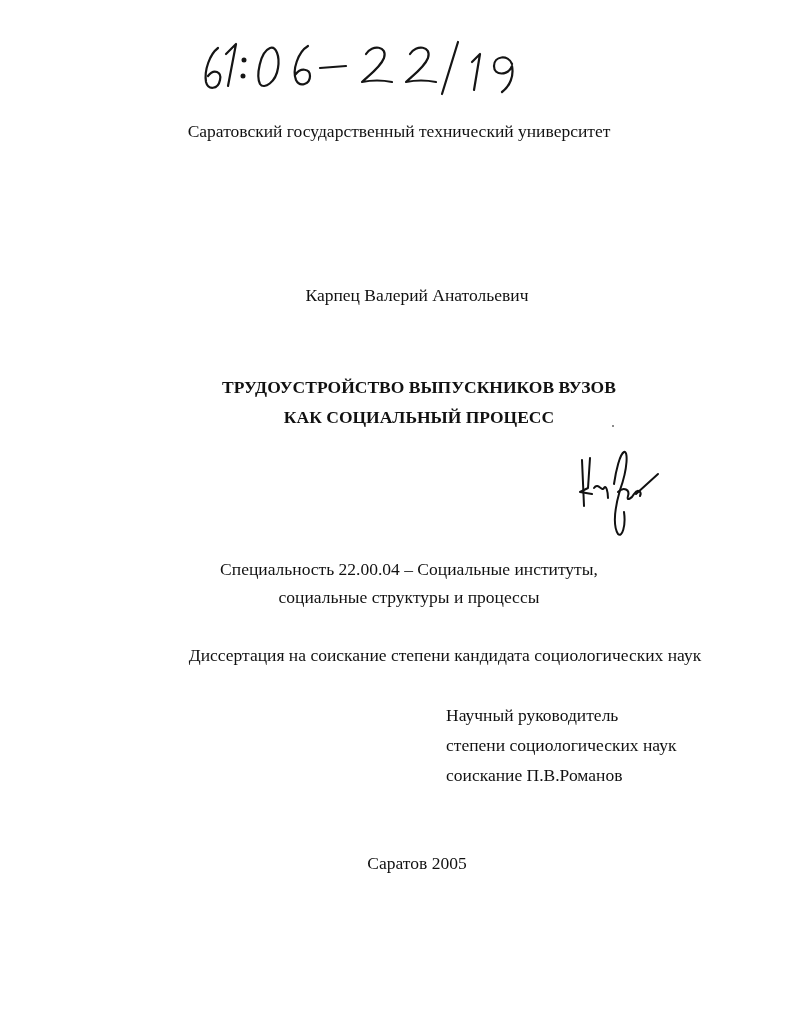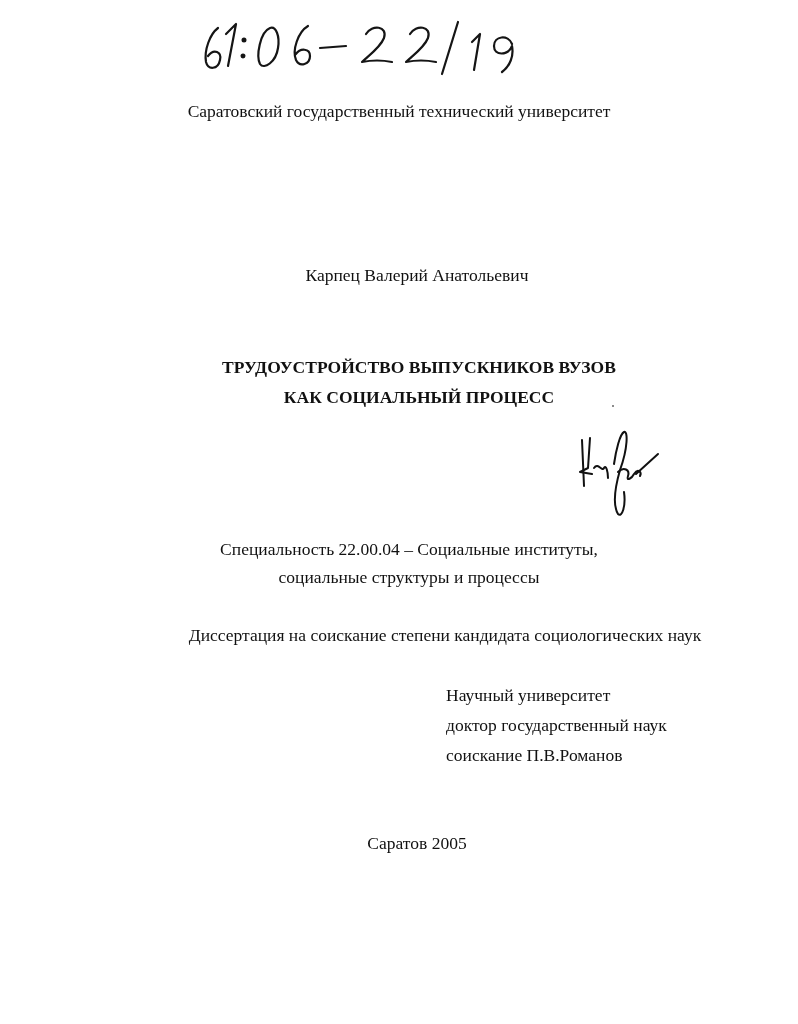--- a/index.html
+++ b/index.html
@@ -8,21 +8,21 @@
       background: #ffffff;
     }
     body {
       width: 798px;
       height: 1024px;
       position: relative;
       overflow: hidden;
       font-family: "Liberation Serif", "DejaVu Serif", serif;
       color: #111111;
     }
-    .abs { position: absolute; white-space: nowrap; }
+    .abs { position: absolute; white-space: nowrap; margin-top: 20px; }
     .handwritten-code {
       left: 196px;
       top: 10px;
       width: 340px;
       height: 70px;
     }
     .line {
       font-size: 17.5px;
       line-height: 22px;
     }
@@ -91,17 +91,17 @@
     <path d="M44 44 C50 38 56 42 54 48 C52 54 58 50 60 46 C64 40 68 44 66 48"></path>
     <path d="M62 46 L84 26"></path>
   </svg>
 </div>
 
 <div class="abs line center" style="top:538px; left:10px;">Специальность 22.00.04 – Социальные институты,</div>
 <div class="abs line center" style="top:566px; left:10px;">социальные структуры и процессы</div>
 
 <div class="abs line center" style="top:624px; left:46px;">Диссертация на соискание степени кандидата социологических наук</div>
 
-<div class="abs line" style="left:446px; top:684px;">Научный университет</div>
-<div class="abs line" style="left:446px; top:714px;">доктор государственный наук</div>
+<div class="abs line" style="left:446px; top:684px;">Научный руководитель</div>
+<div class="abs line" style="left:446px; top:714px;">степени социологических наук</div>
 <div class="abs line" style="left:446px; top:744px;">соискание П.В.Романов</div>
 
 <div class="abs line center" style="top:832px; left:18px;">Саратов 2005</div>
 
 </body></html>

